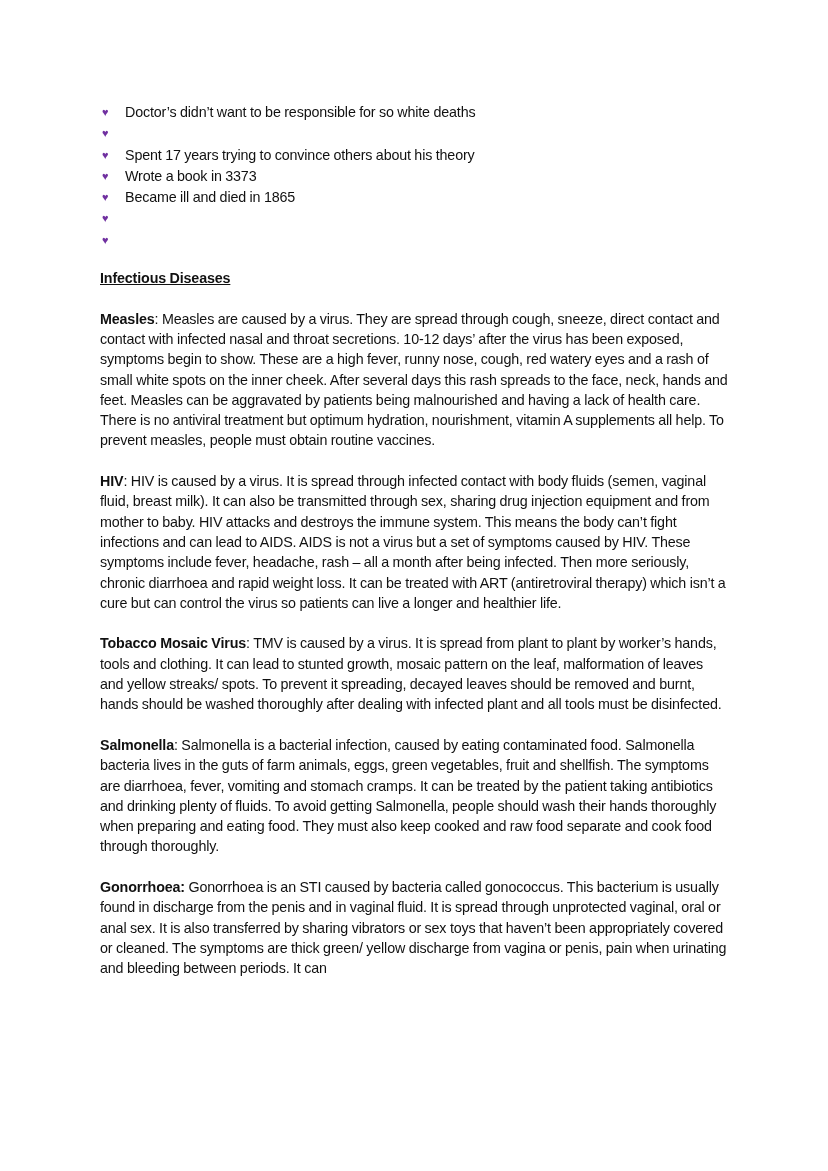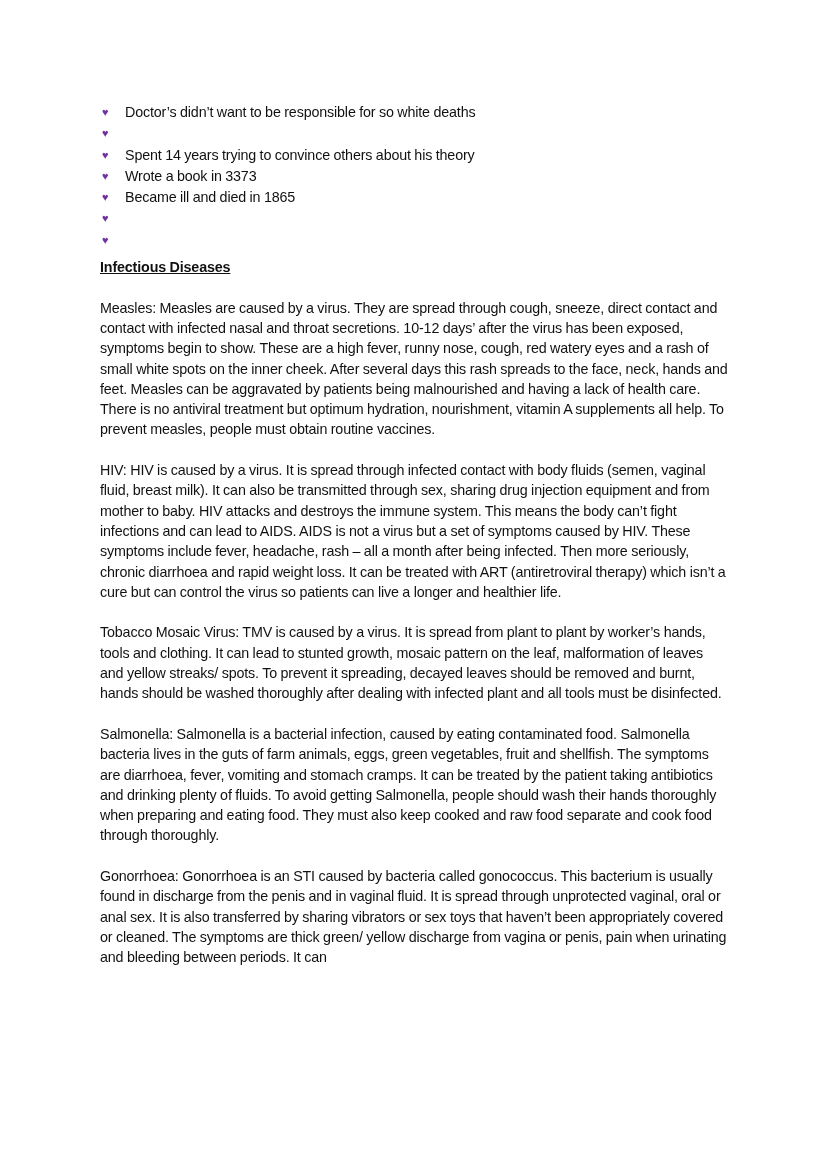--- a/index.html
+++ b/index.html
@@ -37,49 +37,49 @@
     }
     .heart {
       width: 25px;
       flex: 0 0 25px;
       color: #7030a0;
       font-size: 11px;
       padding-left: 2px;
       box-sizing: border-box;
     }
     .heading {
-      margin-top: 6px;
+      margin-top: 17px;
       font-weight: bold;
       text-decoration: underline;
       line-height: 20.3px;
     }
     .para {
       margin-top: 20.3px;
       line-height: 20.3px;
     }
     .term {
-      font-weight: normal;
+      font-weight: bold;
     }
   </style>
 </head>
 <body>
 
 <div class="page">
 
   <ul class="bullets">
     <li>
       <span class="heart" style="color: rgb(112, 48, 160);">♥</span>
       <span>Doctor’s didn’t want to be responsible for so white deaths</span>
     </li>
     <li>
       <span class="heart" style="color: rgb(112, 48, 160);">♥</span>
     </li>
     <li>
       <span class="heart" style="color: rgb(112, 48, 160);">♥</span>
-      <span>Spent 14 years trying to convince others about his theory</span>
+      <span>Spent 17 years trying to convince others about his theory</span>
     </li>
     <li>
       <span class="heart" style="color: rgb(112, 48, 160);">♥</span>
       <span>Wrote a book in 3373</span>
     </li>
     <li>
       <span class="heart" style="color: rgb(112, 48, 160);">♥</span>
       <span>Became ill and died in 1865</span>
     </li>
     <li>

